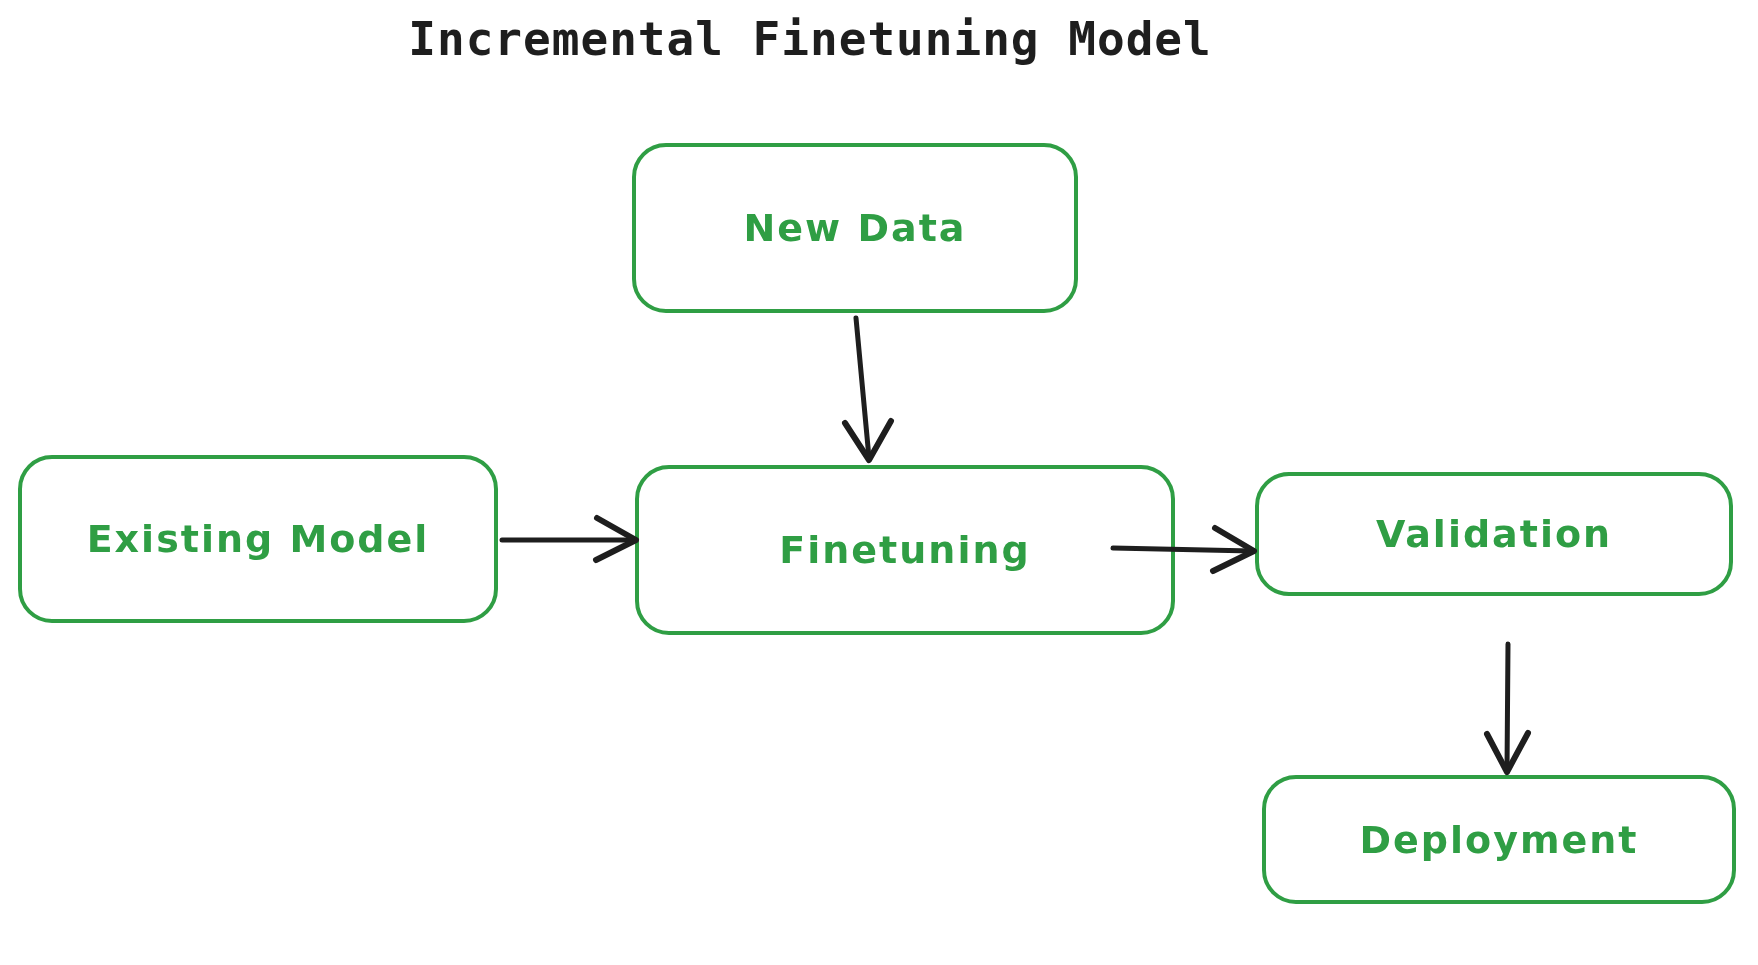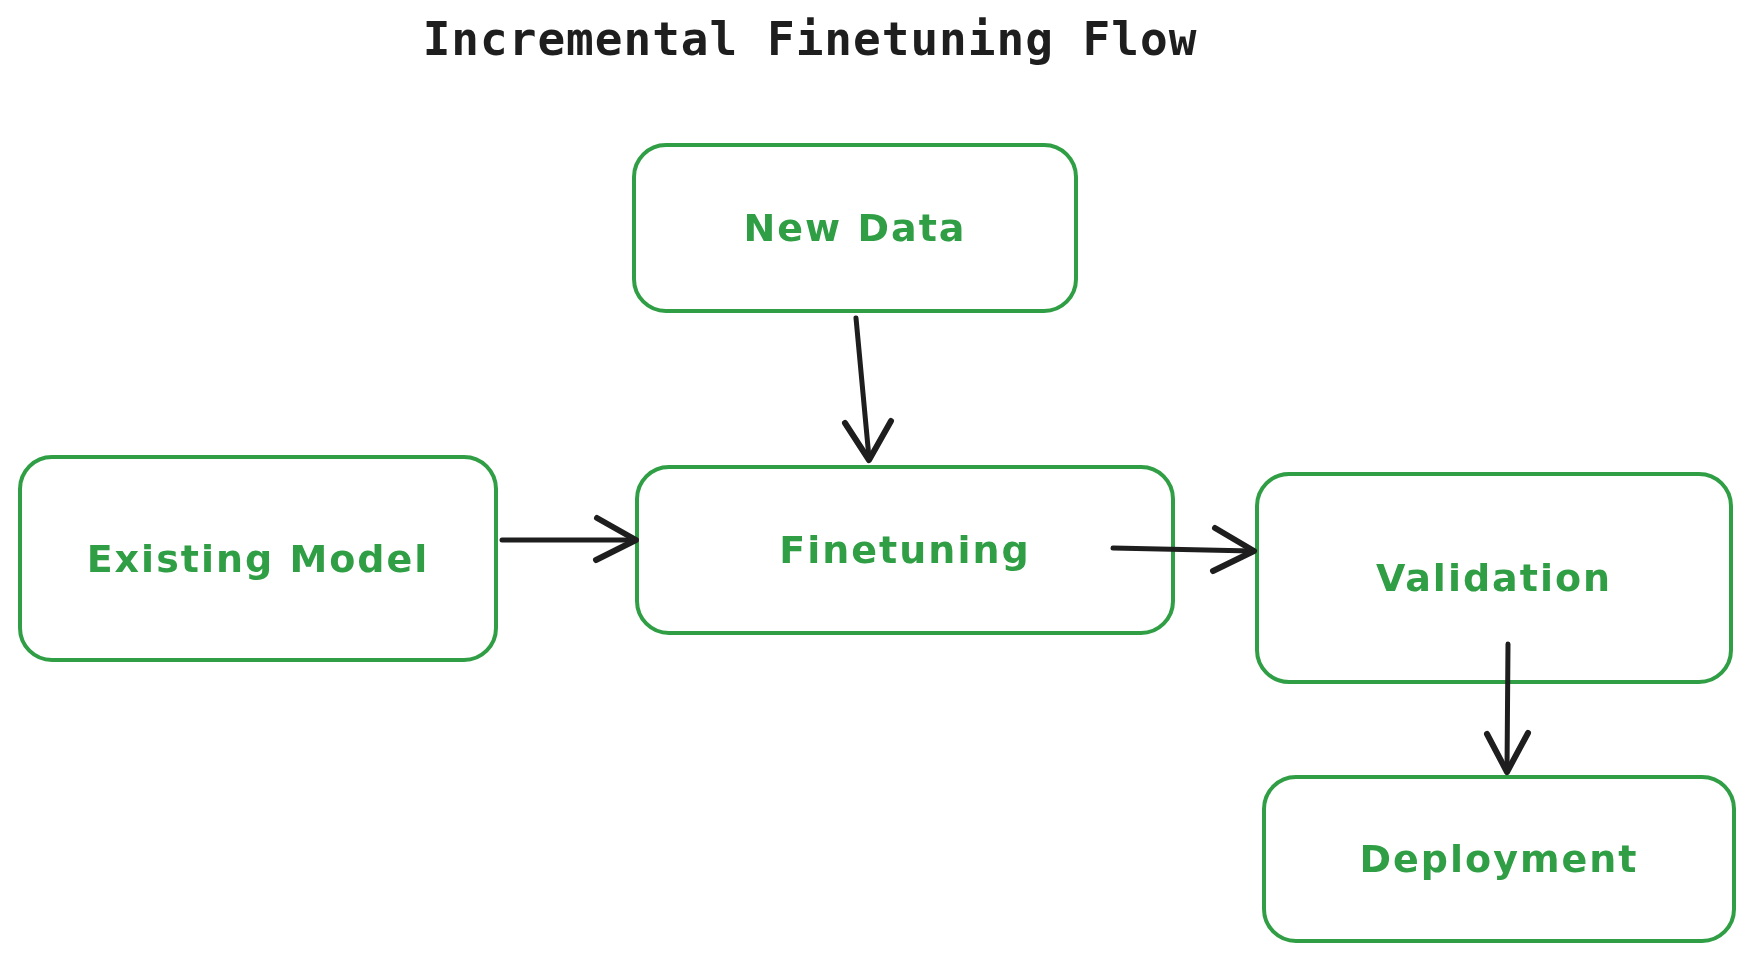--- a/index.html
+++ b/index.html
@@ -40,24 +40,24 @@
   }
   .node-label {
     font-family: "DejaVu Sans", sans-serif;
     font-weight: 600;
     font-size: 38px;
     letter-spacing: 2px;
     color: var(--node-label, #2f9e44);
     white-space: nowrap;
   }
   #node-new-data       { left: 632px;  top: 143px; width: 446px; height: 170px; }
-  #node-existing-model { left: 18px;   top: 455px; width: 480px; height: 207px; }
+  #node-existing-model { left: 18px;   top: 455px; width: 480px; height: 168px; }
   #node-finetuning     { left: 635px;  top: 465px; width: 540px; height: 170px; }
-  #node-validation     { left: 1255px; top: 472px; width: 478px; height: 212px; }
-  #node-deployment     { left: 1262px; top: 775px; width: 474px; height: 168px; }
+  #node-validation     { left: 1255px; top: 472px; width: 478px; height: 124px; }
+  #node-deployment     { left: 1262px; top: 775px; width: 474px; height: 129px; }
   .arrows {
     position: absolute;
     left: 0;
     top: 0;
     width: 1758px;
     height: 965px;
     pointer-events: none;
   }
   .arrows line, .arrows polyline {
     stroke: var(--arrow, #1e1e1e);
@@ -66,21 +66,21 @@
     fill: none;
   }
   .shaft { stroke-width: 5px; }
   .head  { stroke-width: 6px; }
 </style>
 </head>
 <body>
 
 <div class="canvas">
 
-  <h1 class="title">Incremental Finetuning Flow</h1>
+  <h1 class="title">Incremental Finetuning Model</h1>
 
   <div class="node" id="node-new-data">
     <span class="node-label">New Data</span>
   </div>
 
   <div class="node" id="node-existing-model">
     <span class="node-label">Existing Model</span>
   </div>
 
   <div class="node" id="node-finetuning">

